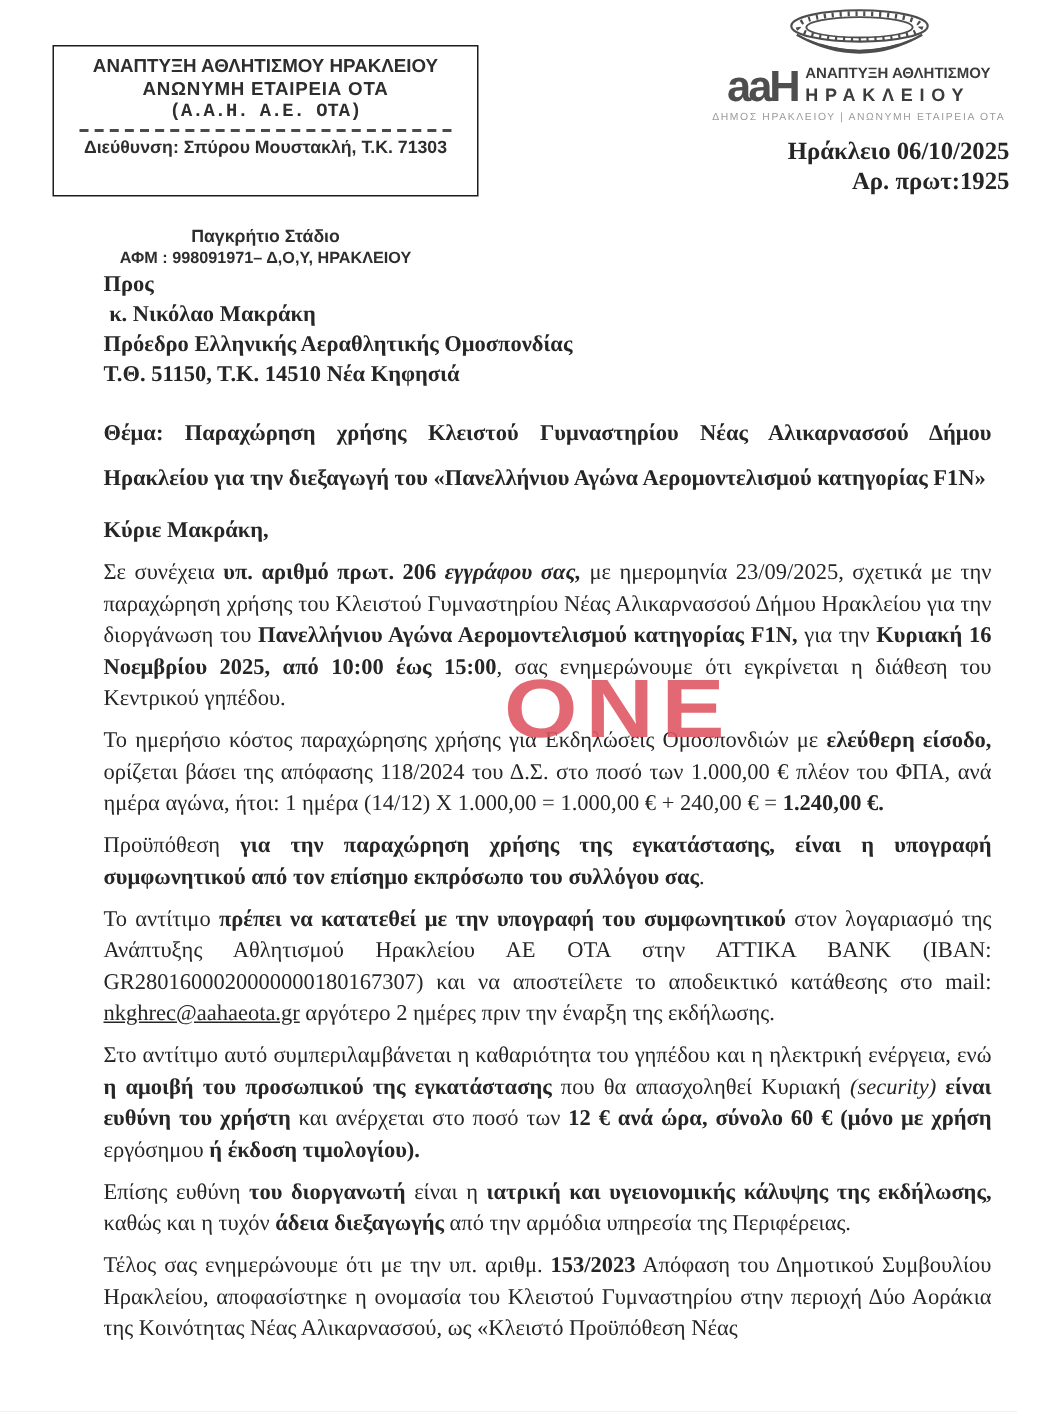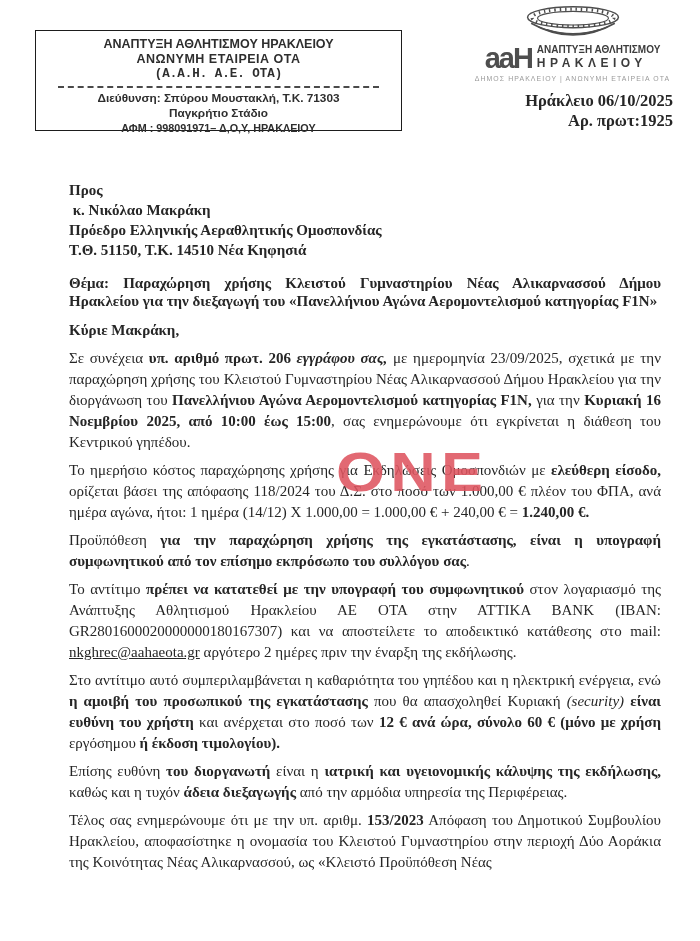--- a/index.html
+++ b/index.html
@@ -7,34 +7,34 @@
     position:relative;
     width:700px;height:941px;
     background:#ffffff;
     margin:0 auto;
     overflow:hidden;
     font-family:"Liberation Serif", serif;
     color:#262626;
   }
   
   .lh-box{
-    position:absolute;left:35px;top:30px;width:367px;height:101px;
+    position:absolute;left:35px;top:30px;width:284px;height:101px;
     border:1.5px solid #1d1d1d;
     box-sizing:border-box;
     text-align:center;
     font-family:"Liberation Sans", sans-serif;
     font-weight:bold;color:#2e2e2e;
     padding-top:6px;
   }
   .lh-line1{font-size:12.5px;line-height:15px;}
   .lh-line2{font-size:12.5px;line-height:15px;letter-spacing:.5px;}
   .lh-line3{font-size:12.5px;line-height:15px;font-family:Liberation Mono, monospace;}
   .lh-dashes{width:88%;margin:4px auto 3px auto;border-top:2px dashed #4a4a4a;height:0;}
   .lh-line4{font-size:11.8px;line-height:15px;}
-  .lh-line5{font-size:11.8px;line-height:15px;}
+  .lh-line5{font-size:11.8px;line-height:15px;margin-top:44px;}
   .lh-line6{font-size:10.8px;line-height:14px;}
   
   .hdr-right{
     position:absolute;right:25px;top:4px;width:205px;
     text-align:center;
   }
   .stadium{display:block;margin:0 auto;}
   .logo-row{display:flex;align-items:flex-start;justify-content:center;gap:5px;margin-top:-2px;}
   .monogram{
     font-family:"Liberation Sans", sans-serif;
@@ -49,21 +49,21 @@
   }
   .date-block{margin-top:9px;text-align:right;padding-right:2px;}
   .place-date{font-weight:bold;font-size:16.5px;line-height:20px;}
   .protocol{font-weight:bold;font-size:16.5px;line-height:20px;}
   
   .body-col{
     position:absolute;left:69px;top:180px;width:592px;
     font-size:15px;
   }
   .recipient div{font-weight:bold;line-height:20px;white-space:pre;}
-  .subject{font-weight:bold;text-align:justify;line-height:18px;margin-top:14px;}
+  .subject{font-weight:bold;text-align:justify;line-height:30px;margin-top:14px;}
   .salutation{font-weight:bold;margin-top:10px;line-height:21px;}
   .paras p{margin:7px 0 0 0;text-align:justify;line-height:21px;}
   .run-b{font-weight:bold;}
   .run-i{font-style:italic;}
   .run-bi{font-weight:bold;font-style:italic;}
   .run-u{text-decoration:underline;}
   
   .watermark{
     position:absolute;left:336px;top:449px;
     font-family:"Liberation Sans", sans-serif;

